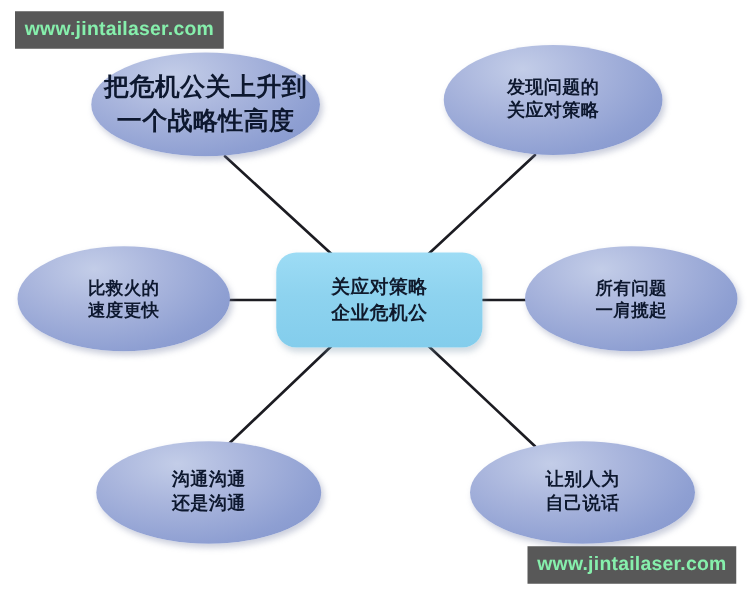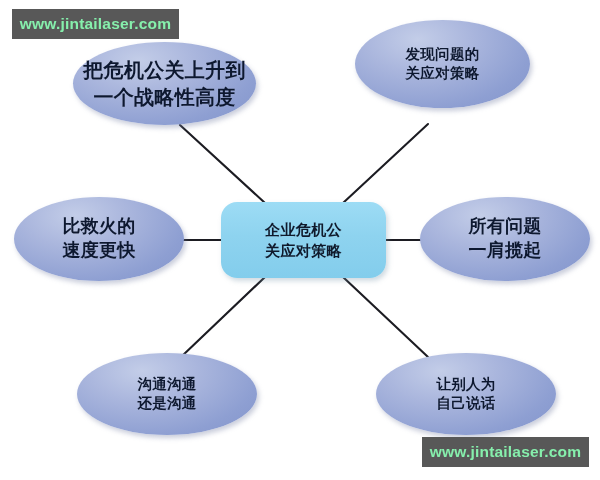--- a/index.html
+++ b/index.html
@@ -40,21 +40,21 @@
     box-shadow: 2px 3px 5px rgba(120,130,165,0.40);
   }
   .leaf .txt {
     color: #0d1830;
     font-weight: bold;
     font-size: 14.5px;
     line-height: 1.32;
     letter-spacing: 0.3px;
     text-shadow: 0 0 1px rgba(255,255,255,0.25);
   }
-  .leaf.small .txt { font-size: 18px; }
+  .leaf.small .txt { font-size: 14px; }
   .leaf.wide  .txt { font-size: 20px; }
 
   #center-node {
     left: 221px;
     top: 202px;
     width: 165px;
     height: 76px;
     border-radius: 16px;
     background: linear-gradient(180deg, #9ddcf5 0%, #8ed3ef 45%, #83cdec 100%);
     box-shadow: 2px 3px 5px rgba(120,150,170,0.35);
@@ -62,21 +62,21 @@
   #center-node .txt {
     color: #101a2c;
     font-weight: bold;
     font-size: 15px;
     line-height: 1.42;
     letter-spacing: 0.4px;
   }
 
   
   #leaf-tl { left: 73px;  top: 42px;  width: 183px; height: 83px; }
-  #leaf-tr { left: 355px; top: 20px;  width: 175px; height: 88px; }
+  #leaf-tr { left: 355px; top: 36px;  width: 175px; height: 88px; }
   #leaf-ml { left: 14px;  top: 197px; width: 170px; height: 84px; }
   #leaf-mr { left: 420px; top: 197px; width: 170px; height: 84px; }
   #leaf-bl { left: 77px;  top: 353px; width: 180px; height: 82px; }
   #leaf-br { left: 376px; top: 353px; width: 180px; height: 82px; text-align: center; }
 
   .watermark {
     position: absolute;
     background: #585858;
     color: #86efac;
     font-size: 15.5px;
@@ -153,22 +153,22 @@
 
   <div class="node leaf" id="leaf-br">
     <div class="txt">
       <div>让别人为</div>
       <div>自己说话</div>
     </div>
   </div>
 
   <div class="node" id="center-node">
     <div class="txt">
+      <div>关应对策略</div>
       <div>企业危机公</div>
-      <div>关应对策略</div>
     </div>
   </div>
 
   <div class="watermark" id="watermark-top">www.jintailaser.com</div>
 
   <div class="watermark" id="watermark-bottom">www.jintailaser.com</div>
 
 </div>
 
 </body></html>

